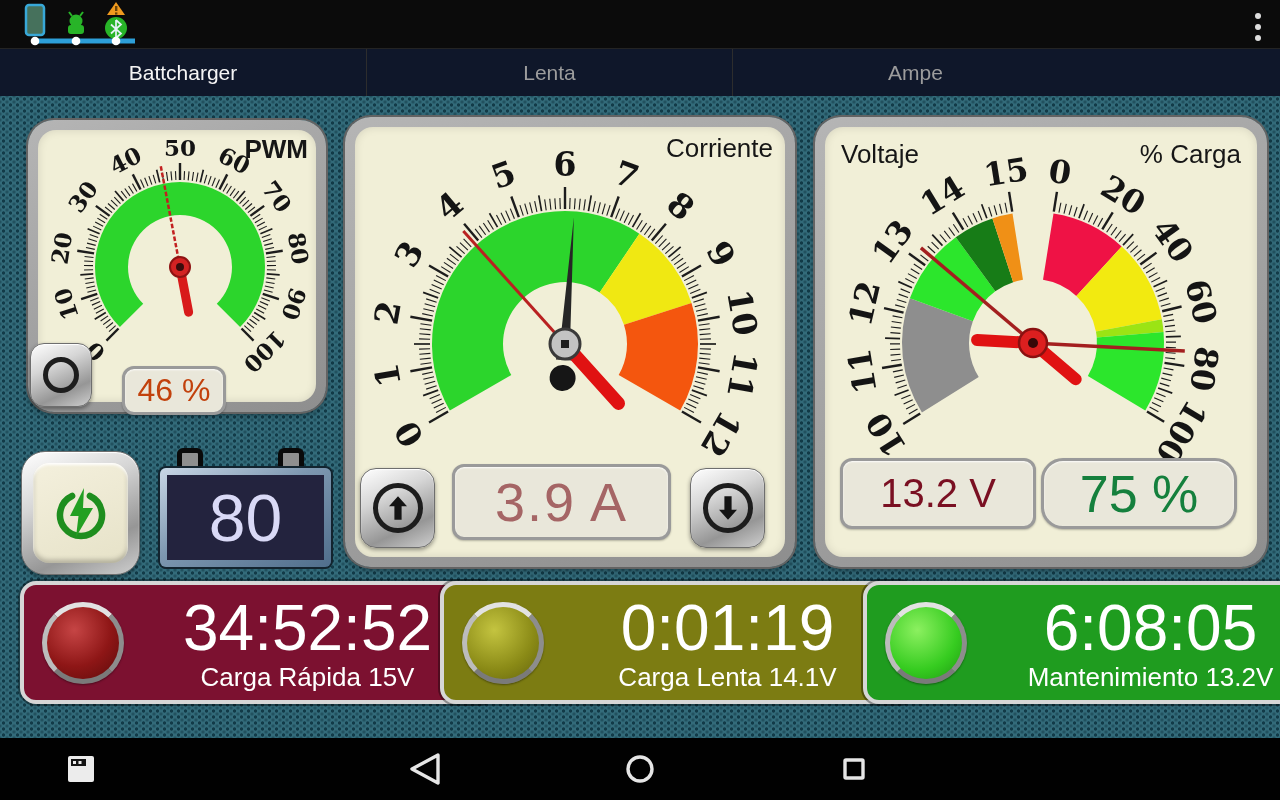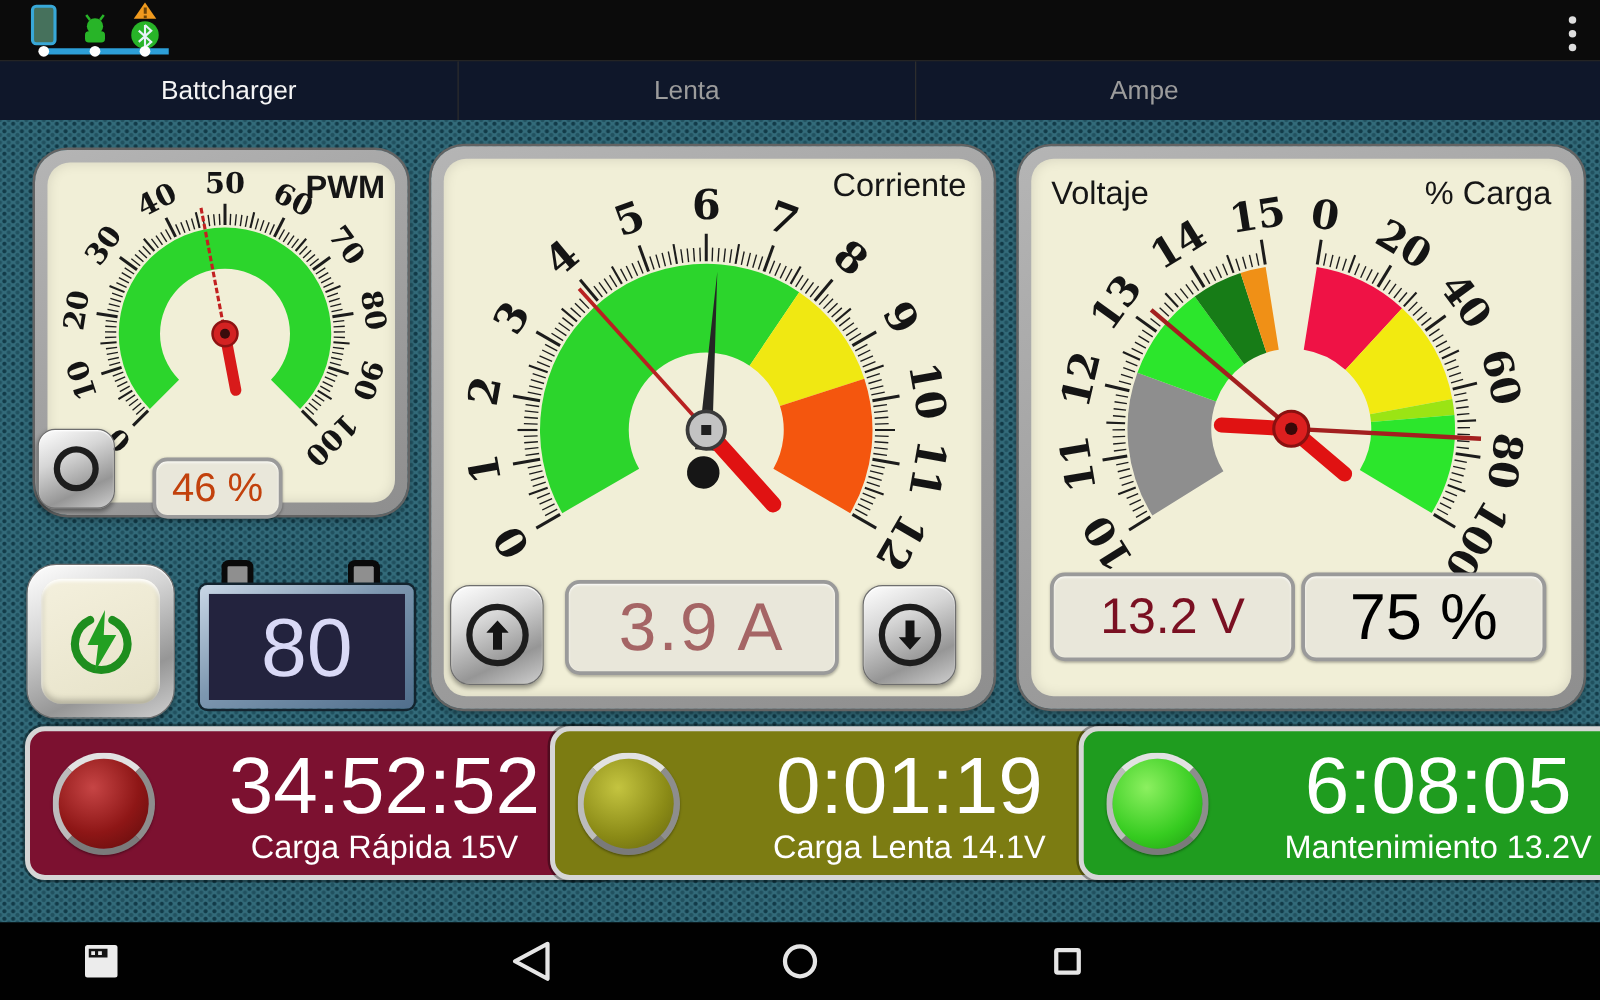--- a/index.html
+++ b/index.html
@@ -548,21 +548,21 @@
           <g transform="translate(218 226) rotate(3)">
             <line x1="-8" y1="0" x2="-56" y2="0" stroke="#e01212" stroke-width="12" stroke-linecap="round"></line>
             <line x1="-6" y1="0" x2="152" y2="0" stroke="#a31f1f" stroke-width="3.5"></line>
           </g>
           <circle cx="218" cy="226" r="14" fill="#dc1f1f" stroke="#8a1010" stroke-width="2.5"></circle>
           <circle cx="218" cy="226" r="5" fill="#380808"></circle>
         </svg>
       <div class="gauge-title" style="left:26px;top:22px;">Voltaje</div>
       <div class="gauge-title" style="right:26px;top:22px;">% Carga</div>
       <div class="display" style="left:25px;top:341px;width:190px;height:65px;font-size:40px;color:#7a1022;">13.2 V</div>
-      <div class="display" style="left:226px;top:341px;width:190px;height:65px;font-size:52px;color:#000000;">75 %</div>
+      <div class="display" style="left:226px;top:341px;width:190px;height:65px;font-size:52px;color:#15803d;border-radius:22px;">75 %</div>
     </div>
 
     <div class="metal power-btn">
       <div class="power-face">
         <svg width="62" height="62" viewBox="0 0 62 62">
           <path d="M22.1,14 A21,21 0 1 0 39.9,14" stroke="#1e8e1e" stroke-width="6.5" fill="none" stroke-linecap="round"></path>
           <polygon points="34,6 20,34 28.5,34 26,55 43,26 33,26" fill="#22a022"></polygon>
         </svg>
       </div>
     </div>

